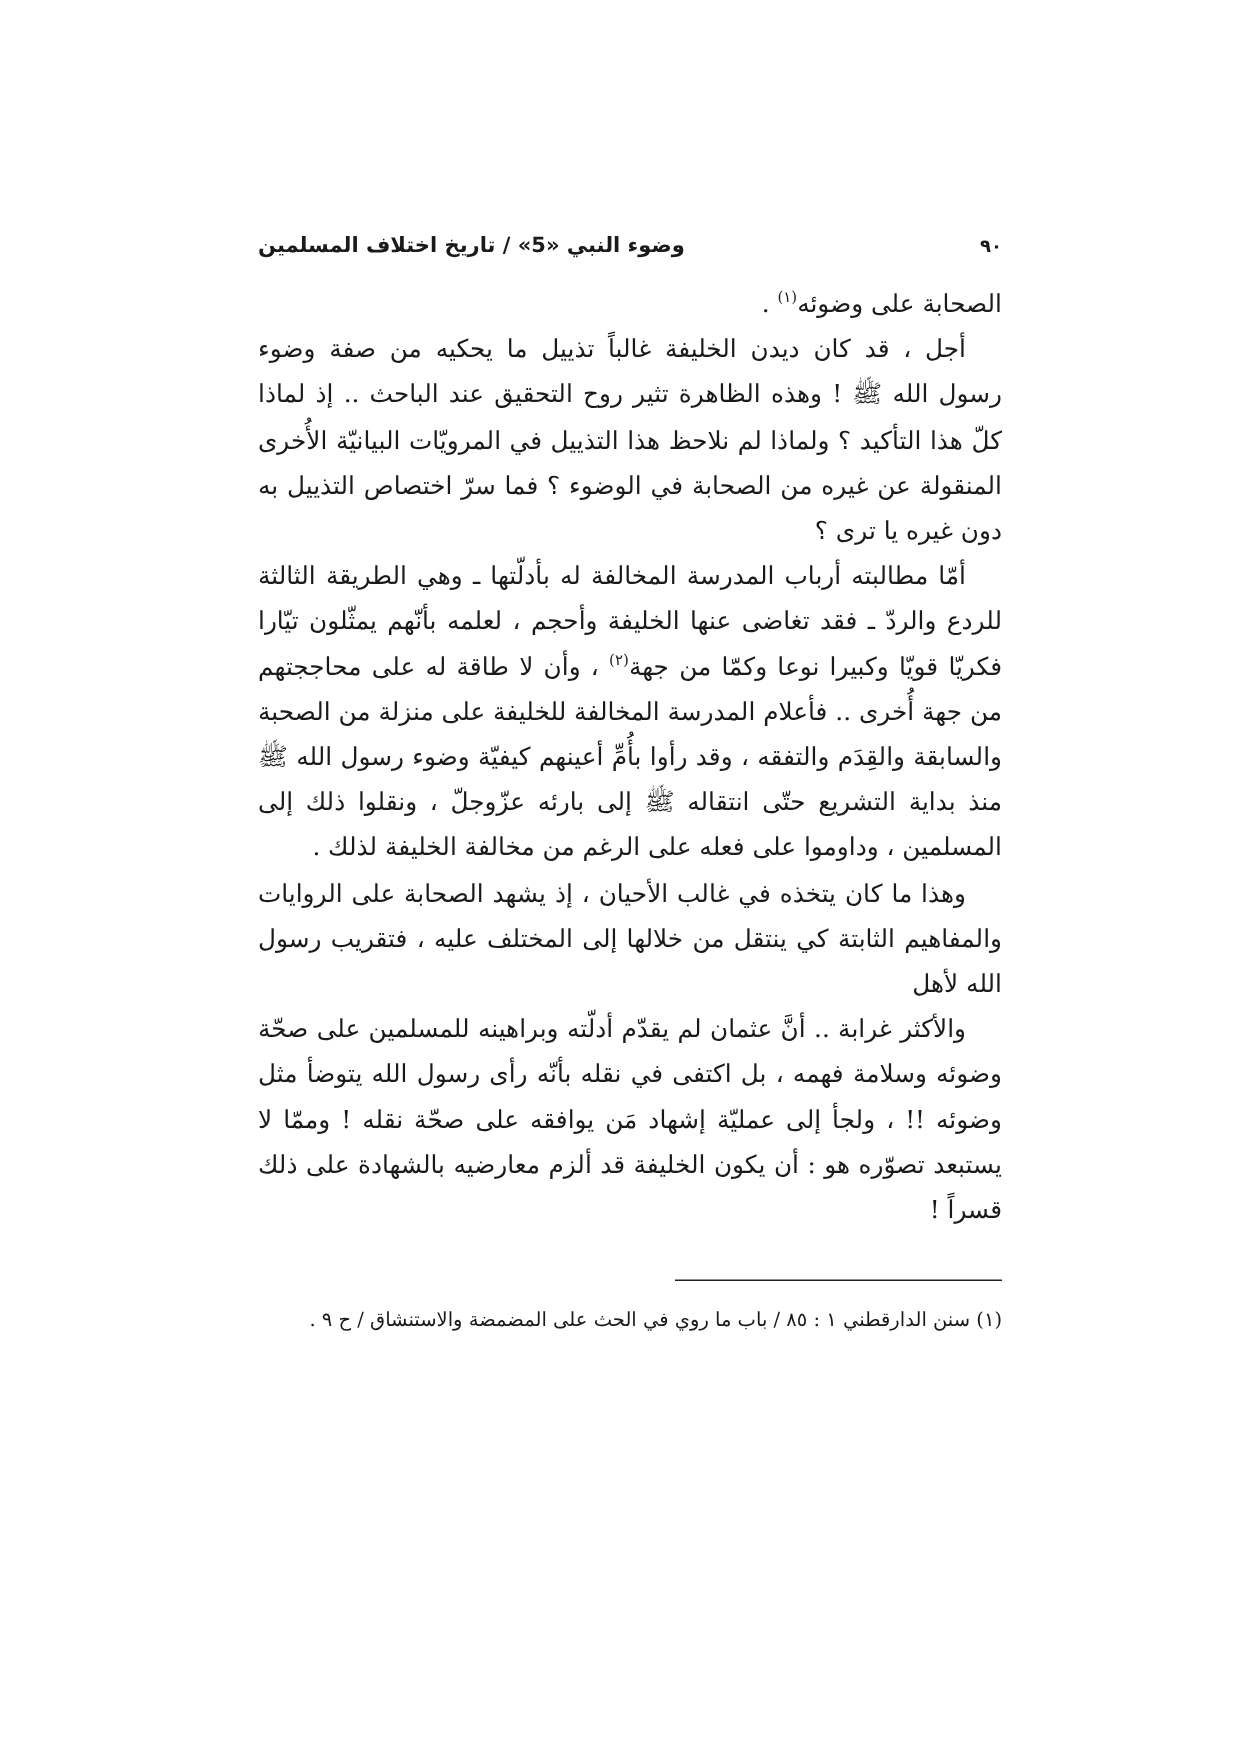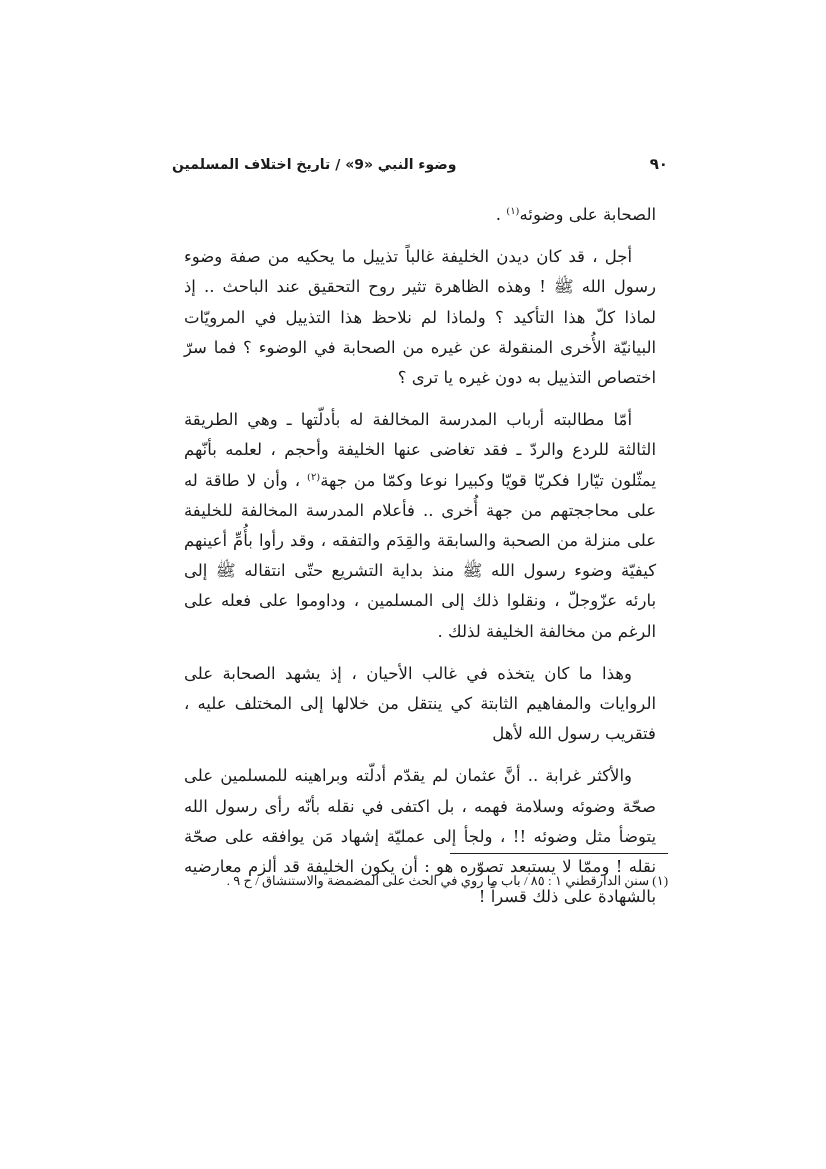--- a/index.html
+++ b/index.html
@@ -1,42 +1,42 @@
 <!DOCTYPE html>
 <html><head>
 <meta charset="utf-8">
 <style>
   html, body { margin: 0; padding: 0; background: #ffffff; }
   body { width: 826px; height: 1169px; position: relative; overflow: hidden;
          font-family: "DejaVu Serif", serif; color: #1a1a1a; }
   .page { position: absolute; left: 0; top: 0; width: 826px; height: 1169px; }
   .header { position: absolute; top: 152px; left: 172px; width: 496px; height: 24px;
             direction: rtl; display: flex; justify-content: space-between; align-items: center; }
-  .page-number { font-family: "DejaVu Sans", sans-serif; font-weight: bold; font-size: 15px; }
+  .page-number { font-family: "DejaVu Sans", sans-serif; font-weight: bold; font-size: 12px; }
   .running-title { font-family: "DejaVu Sans", sans-serif; font-weight: bold; font-size: 14px; }
   .body-text { position: absolute; top: 188px; left: 172px; width: 496px; direction: rtl;
                text-align: justify; font-size: 16.5px; line-height: 30.2px; }
-  .body-text p { margin: 12px; text-indent: 0; }
+  .body-text p { margin: 0; text-indent: 0; }
   .body-text p.indent { text-indent: 24px; }
   sup { font-size: 10px; line-height: 0; }
   .fn-rule { position: absolute; top: 853px; left: 450px; width: 218px; height: 0;
              border-top: 1.5px solid #222; }
   .footnotes { position: absolute; top: 868px; left: 172px; width: 496px; direction: rtl;
                font-size: 13px; line-height: 26px; text-align: justify; }
-  .footnotes .fn { margin: 0; font-family: Liberation Serif, serif; }
+  .footnotes .fn { margin: 0; }
   .footnotes .fn .cont { display: block; padding-right: 30px; }
 </style>
 </head>
 <body>
 
 <div class="page">
 
   <div class="header">
     <span class="page-number">٩٠</span>
-    <span class="running-title">وضوء النبي «9» / تاريخ اختلاف المسلمين</span>
+    <span class="running-title">وضوء النبي «5» / تاريخ اختلاف المسلمين</span>
   </div>
 
   <div class="body-text">
     <p><span>الصحابة على وضوئه</span><sup>(١)</sup><span> .</span></p>
     <p class="indent">أجل ، قد كان ديدن الخليفة غالباً تذييل ما يحكيه من صفة وضوء رسول الله ﷺ ! وهذه الظاهرة تثير روح التحقيق عند الباحث .. إذ لماذا كلّ هذا التأكيد ؟ ولماذا لم نلاحظ هذا التذييل في المرويّات البيانيّة الأُخرى المنقولة عن غيره من الصحابة في الوضوء ؟ فما سرّ اختصاص التذييل به دون غيره يا ترى ؟</p>
     <p class="indent"><span>أمّا مطالبته أرباب المدرسة المخالفة له بأدلّتها ـ وهي الطريقة الثالثة للردع والردّ ـ فقد تغاضى عنها الخليفة وأحجم ، لعلمه بأنّهم يمثّلون تيّارا فكريّا قويّا وكبيرا نوعا وكمّا من جهة</span><sup>(٢)</sup><span> ، وأن لا طاقة له على محاججتهم من جهة أُخرى .. فأعلام المدرسة المخالفة للخليفة على منزلة من الصحبة والسابقة والقِدَم والتفقه ، وقد رأوا بأُمِّ أعينهم كيفيّة وضوء رسول الله ﷺ منذ بداية التشريع حتّى انتقاله ﷺ إلى بارئه عزّوجلّ ، ونقلوا ذلك إلى المسلمين ، وداوموا على فعله على الرغم من مخالفة الخليفة لذلك .</span></p>
     <p class="indent">وهذا ما كان يتخذه في غالب الأحيان ، إذ يشهد الصحابة على الروايات والمفاهيم الثابتة كي ينتقل من خلالها إلى المختلف عليه ، فتقريب رسول الله لأهل</p>
     <p class="indent">والأكثر غرابة .. أنَّ عثمان لم يقدّم أدلّته وبراهينه للمسلمين على صحّة وضوئه وسلامة فهمه ، بل اكتفى في نقله بأنّه رأى رسول الله يتوضأ مثل وضوئه !! ، ولجأ إلى عمليّة إشهاد مَن يوافقه على صحّة نقله ! وممّا لا يستبعد تصوّره هو : أن يكون الخليفة قد ألزم معارضيه بالشهادة على ذلك قسراً !</p>
   </div>
 

